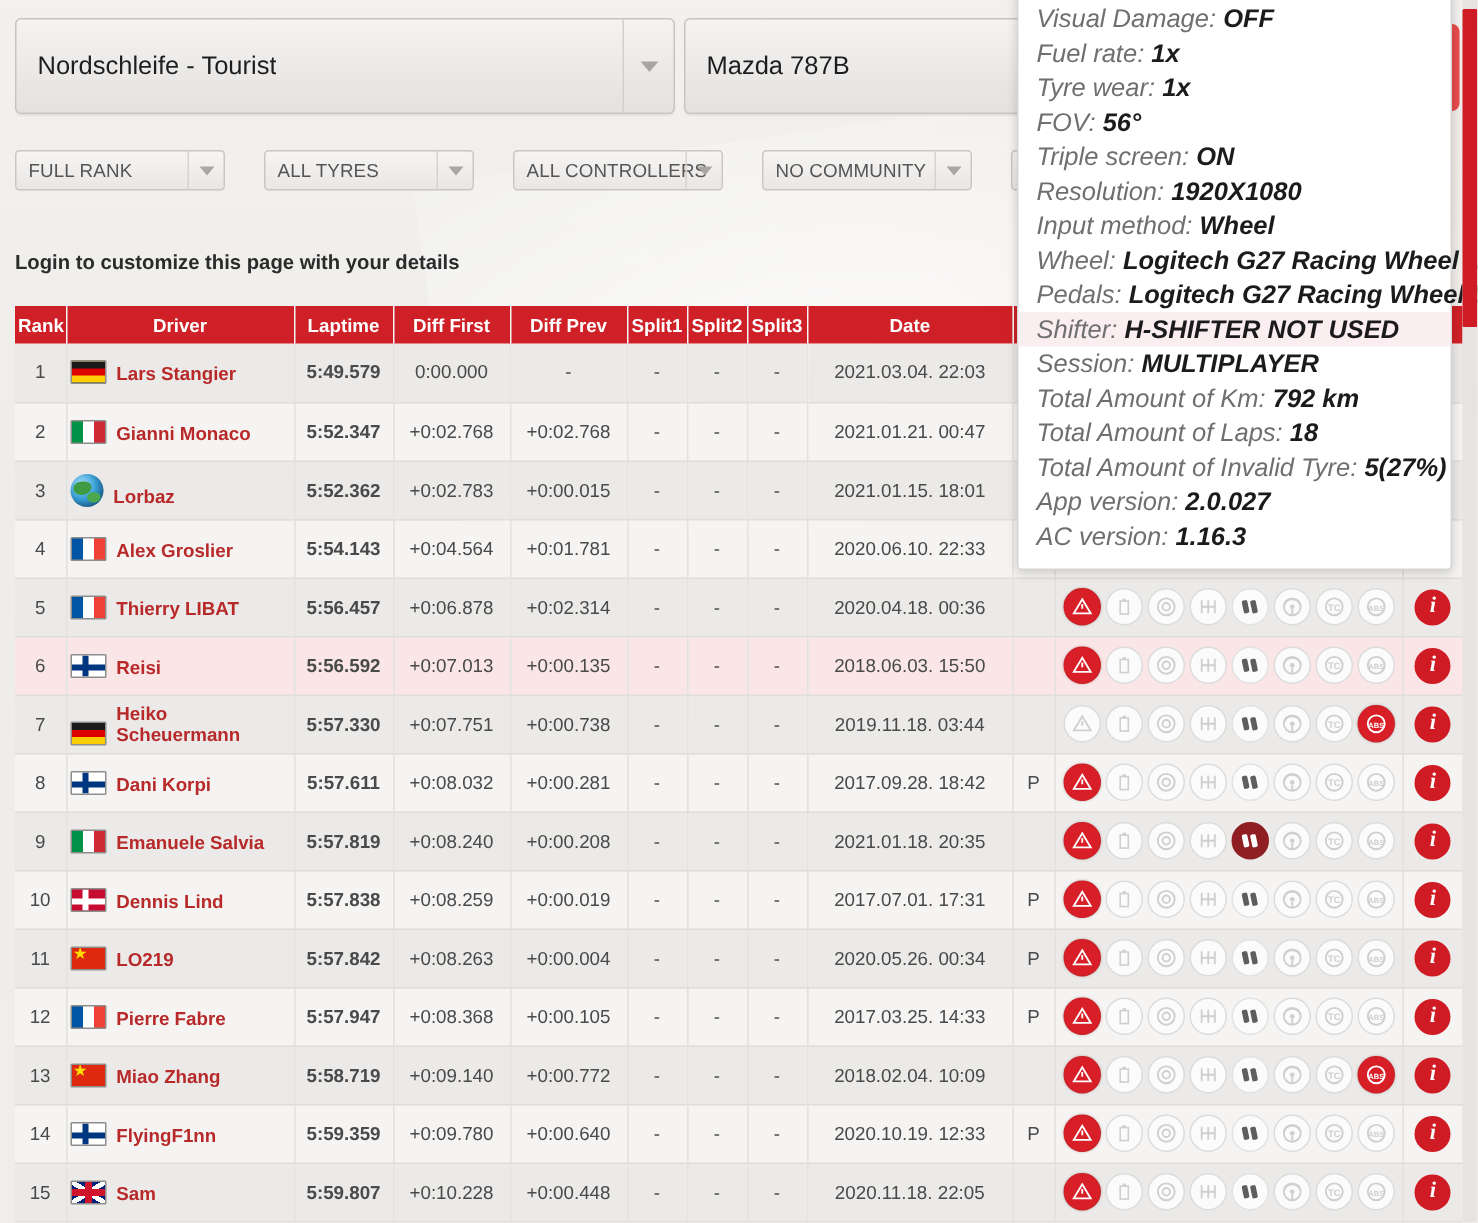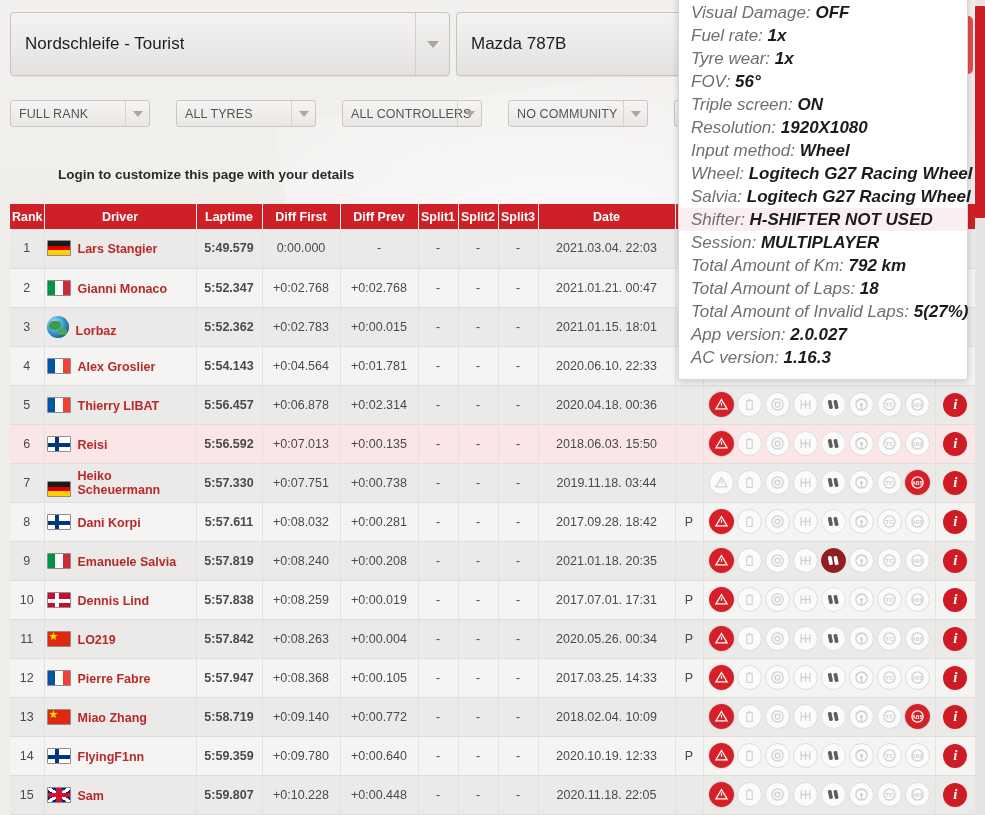--- a/index.html
+++ b/index.html
@@ -111,21 +111,20 @@
     border-left: 5px solid transparent;
     border-right: 5px solid transparent;
     border-top: 6px solid #aaa7a3;
   }
 
   .login-note {
     position: absolute; left: 10px; top: 167px;
     font-weight: bold; font-size: 13.5px;
     color: #2b2b2b;
     z-index: 3;
-    margin-left: 48px;
   }
 
   
   .tbl-wrap {
     position: absolute; left: 10px; top: 204px;
     width: 965px;
     z-index: 2;
   }
   table.lb {
     border-collapse: collapse;
@@ -1499,26 +1498,26 @@
 
   <div class="tooltip" id="tooltip">
       <div class="tline"><span>Visual Damage: </span><b>OFF</b></div>
       <div class="tline"><span>Fuel rate: </span><b>1x</b></div>
       <div class="tline"><span>Tyre wear: </span><b>1x</b></div>
       <div class="tline"><span>FOV: </span><b>56°</b></div>
       <div class="tline"><span>Triple screen: </span><b>ON</b></div>
       <div class="tline"><span>Resolution: </span><b>1920X1080</b></div>
       <div class="tline"><span>Input method: </span><b>Wheel</b></div>
       <div class="tline"><span>Wheel: </span><b>Logitech G27 Racing Wheel USB</b></div>
-      <div class="tline"><span>Salvia: </span><b>Logitech G27 Racing Wheel USB</b></div>
+      <div class="tline"><span>Pedals: </span><b>Logitech G27 Racing Wheel USB</b></div>
       <div class="tline hl"><span>Shifter: </span><b>H-SHIFTER NOT USED</b></div>
       <div class="tline"><span>Session: </span><b>MULTIPLAYER</b></div>
       <div class="tline"><span>Total Amount of Km: </span><b>792 km</b></div>
       <div class="tline"><span>Total Amount of Laps: </span><b>18</b></div>
-      <div class="tline"><span>Total Amount of Invalid Laps: </span><b>5(27%)</b></div>
+      <div class="tline"><span>Total Amount of Invalid Tyre: </span><b>5(27%)</b></div>
       <div class="tline"><span>App version: </span><b>2.0.027</b></div>
       <div class="tline"><span>AC version: </span><b>1.16.3</b></div>
     </div>
 
   <div class="scrollbar">
     <div class="thumb"></div>
   </div>
 
 </div>
 

